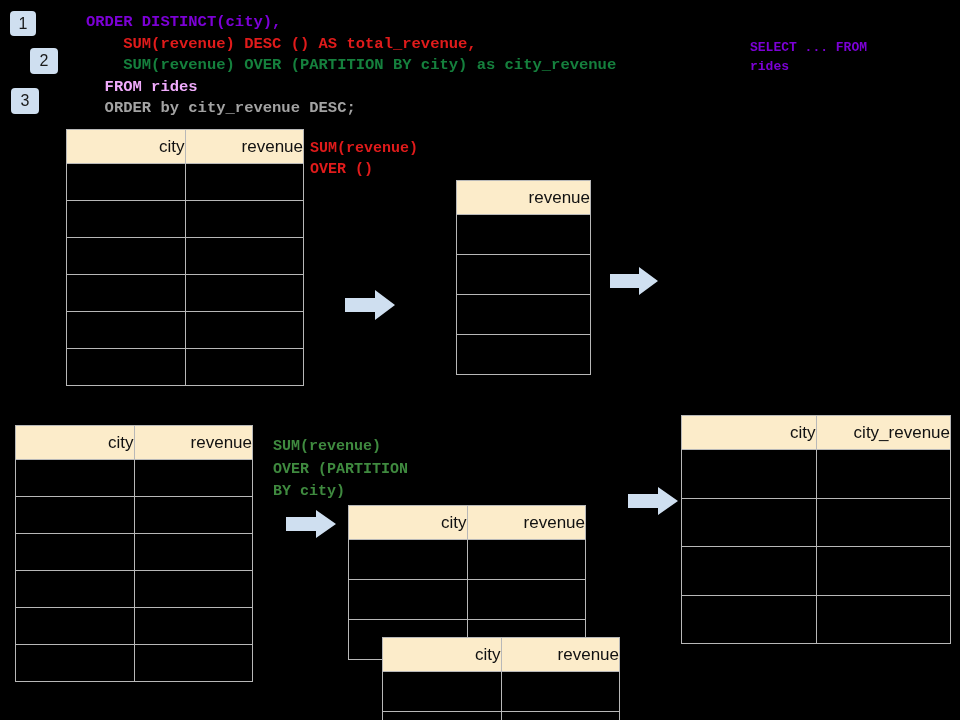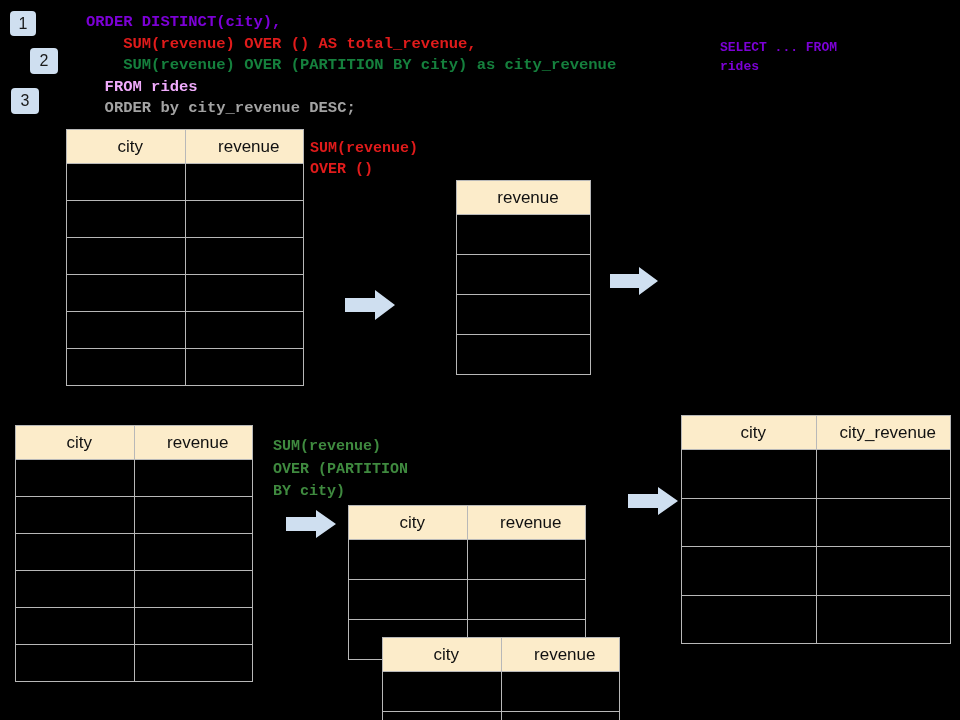--- a/index.html
+++ b/index.html
@@ -45,21 +45,21 @@
   }
 
   #sql-main { left: 86px; top: 12px; }
   #sql-line-1 { color: #7c00d6; }
   #sql-line-2 { color: #e01b1b; }
   #sql-line-3 { color: #15803d; }
   #sql-line-4 { color: #f0abfc; }
   #sql-line-5 { color: #a3a3a3; }
 
   #sql-note-topright {
-    left: 720px; top: 38px;
+    left: 750px; top: 38px;
     font-size: 13px;
     line-height: 19px;
     color: #7c00d6;
   }
 
   #label-sum-over {
     left: 310px; top: 138px;
     color: #e01b1b;
     font-size: 15px;
     line-height: 21px;
@@ -84,21 +84,21 @@
     padding: 0;
     margin: 0;
     box-sizing: border-box;
   }
   .tbl th {
     background: #fcecca;
     color: #111111;
     font-family: "Liberation Sans", sans-serif;
     font-size: 17px;
     font-weight: normal;
-    text-align: center;
+    text-align: right;
     padding: 0 0 0 9px;
     height: 34px;
     vertical-align: middle;
   }
   .tbl td {
     background: #000000;
     height: 36px;
   }
 
   
@@ -135,21 +135,21 @@
   <span>1</span>
 </div>
 <div class="badge" id="badge-2">
   <span>2</span>
 </div>
 <div class="badge" id="badge-3">
   <span>3</span>
 </div>
 
 <div class="code" id="sql-main"><span id="sql-line-1">ORDER DISTINCT(city),</span>
-<span id="sql-line-2">    SUM(revenue) OVER () AS total_revenue,</span>
+<span id="sql-line-2">    SUM(revenue) DESC () AS total_revenue,</span>
 <span id="sql-line-3">    SUM(revenue) OVER (PARTITION BY city) as city_revenue</span>
 <span id="sql-line-4">  FROM rides</span>
 <span id="sql-line-5">  ORDER by city_revenue DESC;</span></div>
 
 <div class="code" id="sql-note-topright">SELECT ... FROM
 rides</div>
 
 <div class="code" id="label-sum-over">SUM(revenue)
 OVER ()</div>
 

